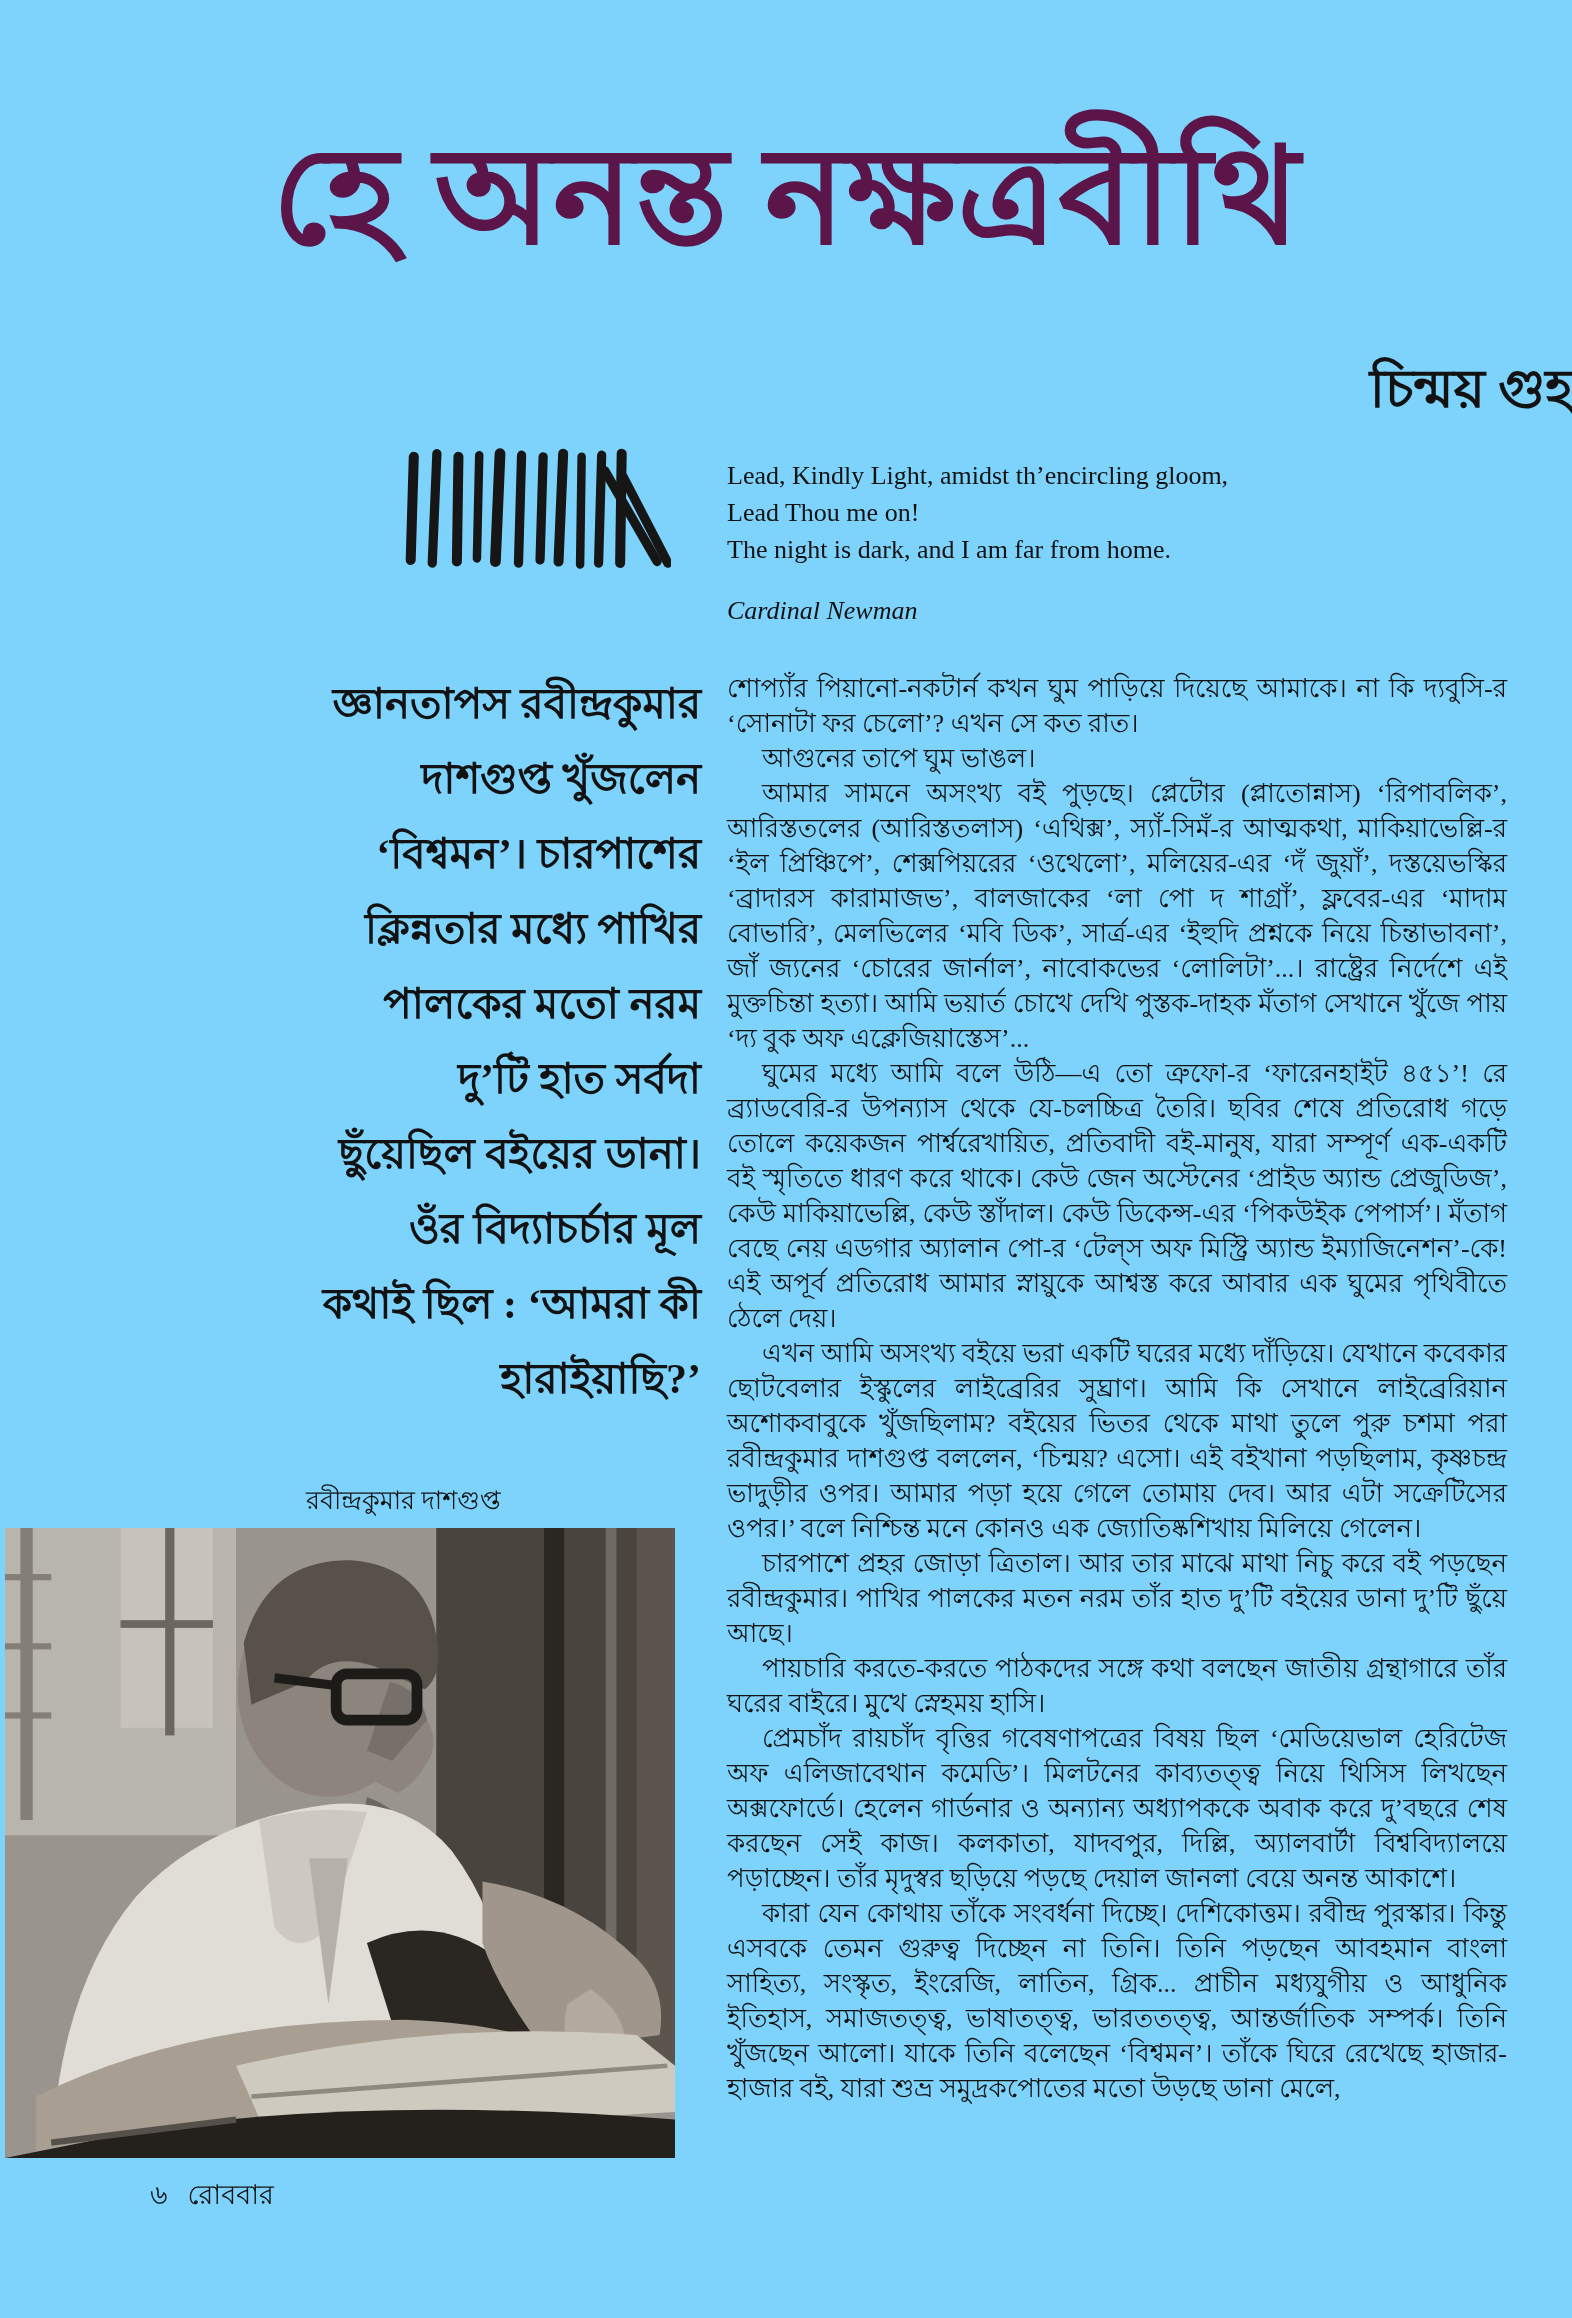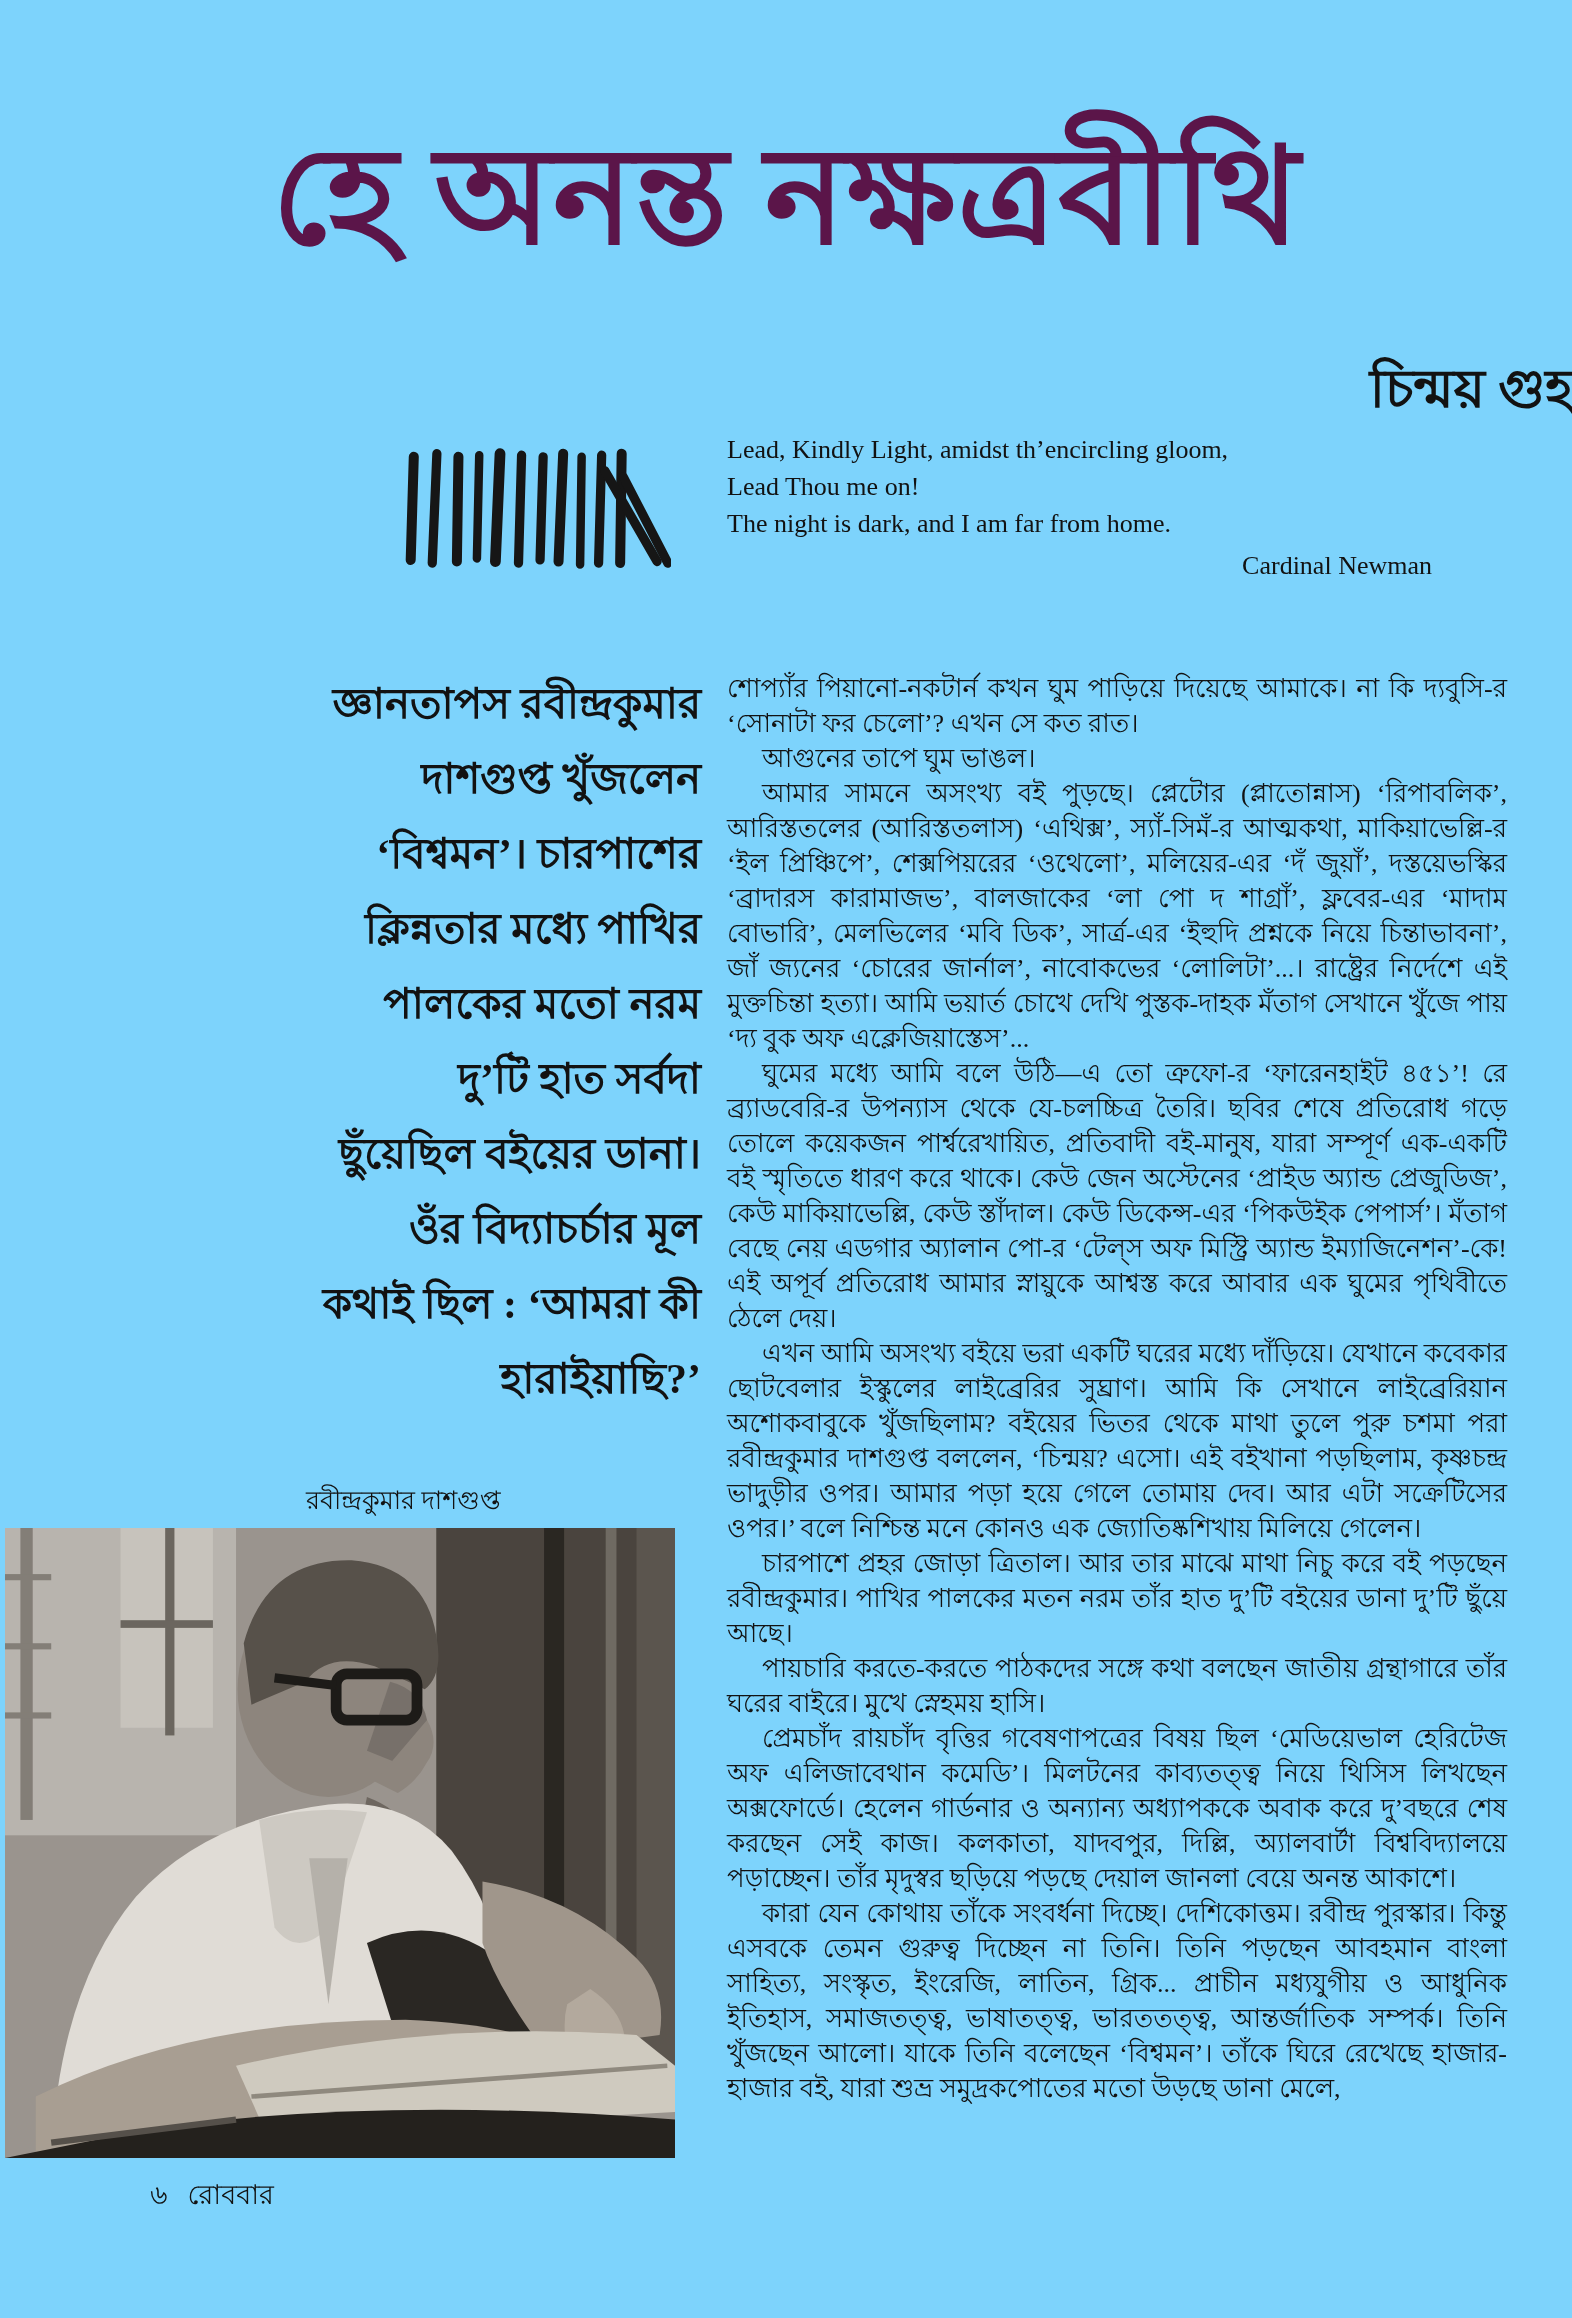--- a/index.html
+++ b/index.html
@@ -31,29 +31,29 @@
     font-size: 53px;
     font-weight: bold;
   }
   .sketch {
     position: absolute;
     left: 403px; top: 446px;
     width: 268px; height: 123px;
   }
   .epigraph {
     position: absolute;
-    left: 727px; top: 431px;
+    left: 727px; top: 457px;
     width: 737px;
     font-size: 26px;
     line-height: 37px;
   }
   .epigraph .attr {
-    margin-top: 5px;
-    text-align: right;
+    margin-top: 24px;
     padding-right: 32px;
+    font-style: italic;
   }
   .pullquote {
     position: absolute;
     left: 91px; top: 667px;
     width: 610px;
     text-align: right;
     font-size: 42px;
     line-height: 75px;
     font-weight: bold;
   }

